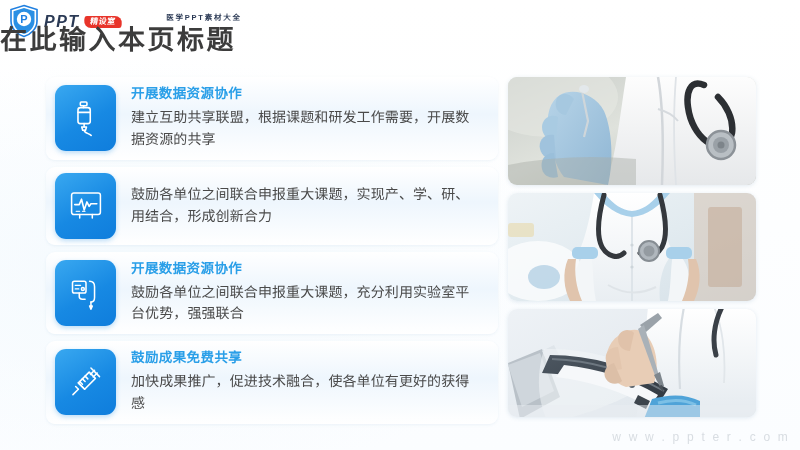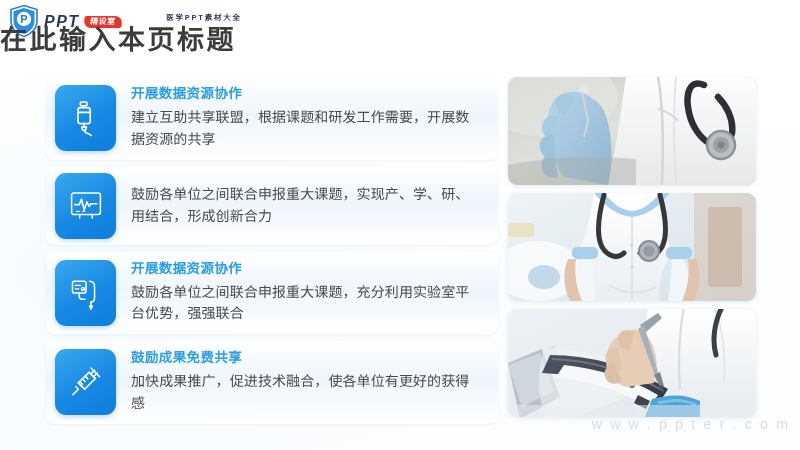--- a/index.html
+++ b/index.html
@@ -76,22 +76,22 @@
   .photo {
     width:248px; height:108px; border-radius:9px; overflow:hidden;
     margin-bottom:8px; position:relative;
     box-shadow:0 1px 4px rgba(90,130,170,.16);
   }
   .photo:last-child { margin-bottom:0; }
   .photo svg { display:block; width:100%; height:100%; }
 
   
   .watermark {
-    position:absolute; right:10px; bottom:18px;
-    font-size:14px; color:#d8dde2; letter-spacing:2.2px;
+    position:absolute; right:10px; bottom:6px;
+    font-size:12px; color:#d8dde2; letter-spacing:2.2px;
   }
 </style>
 </head>
 <body>
 
 <div class="slide">
 
   <div class="logo">
     <div class="logo-shield">
       <svg viewBox="0 0 30 34" width="30" height="34">

